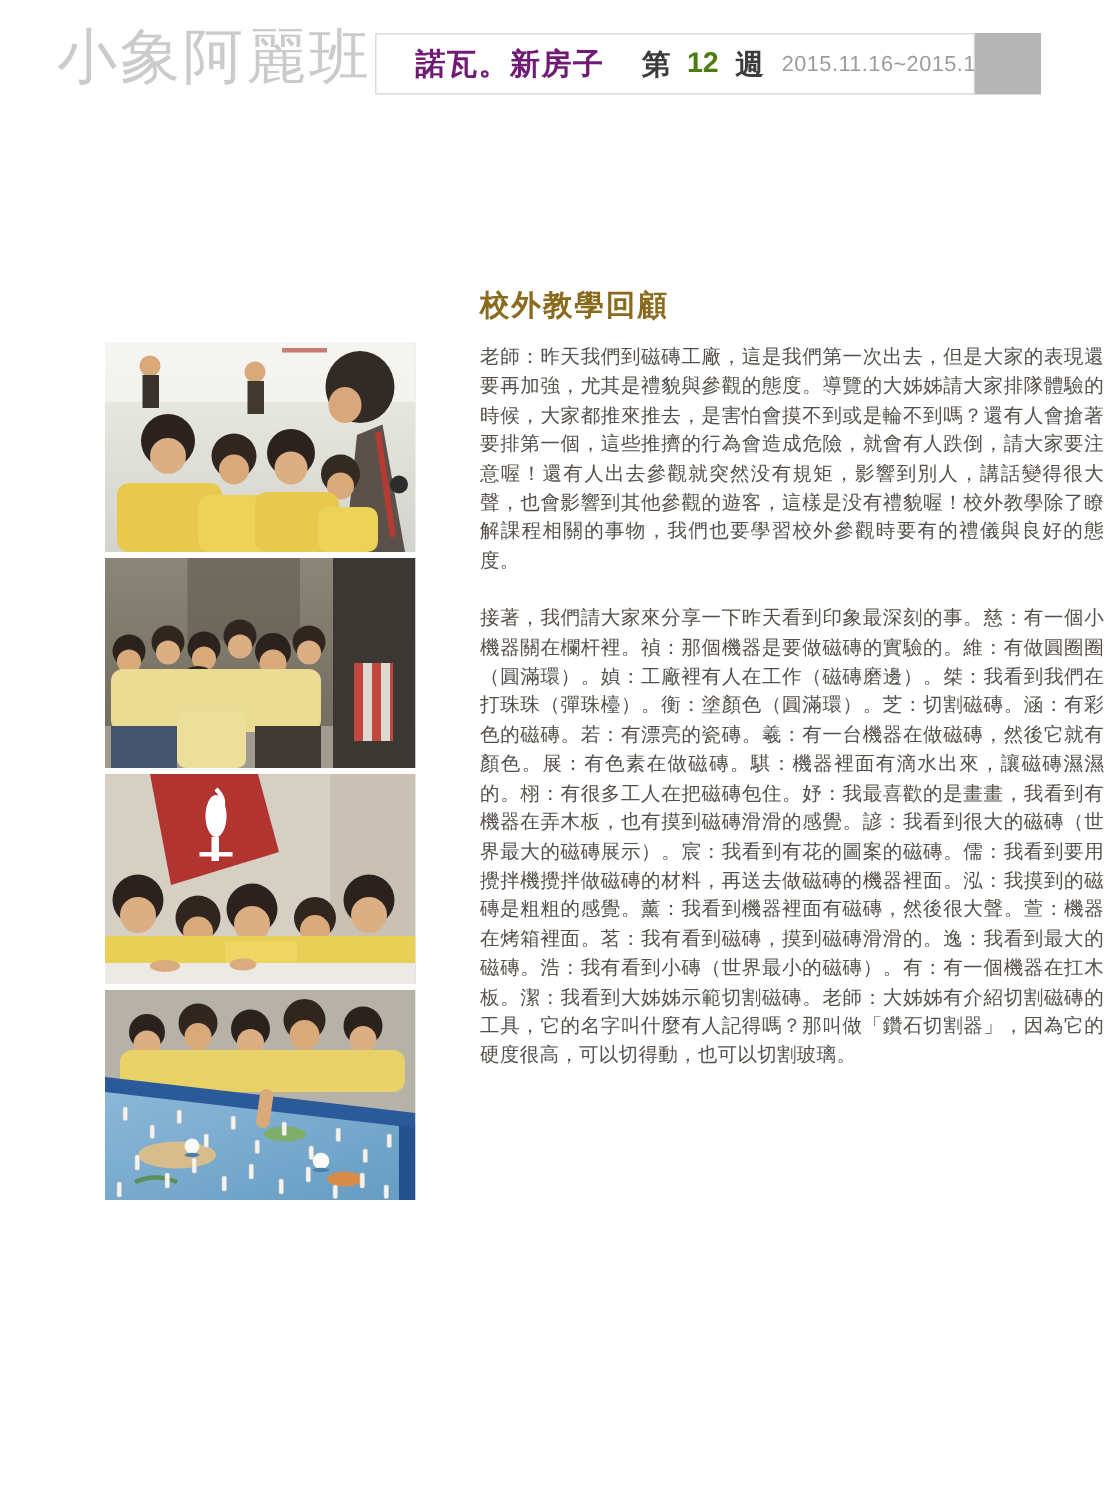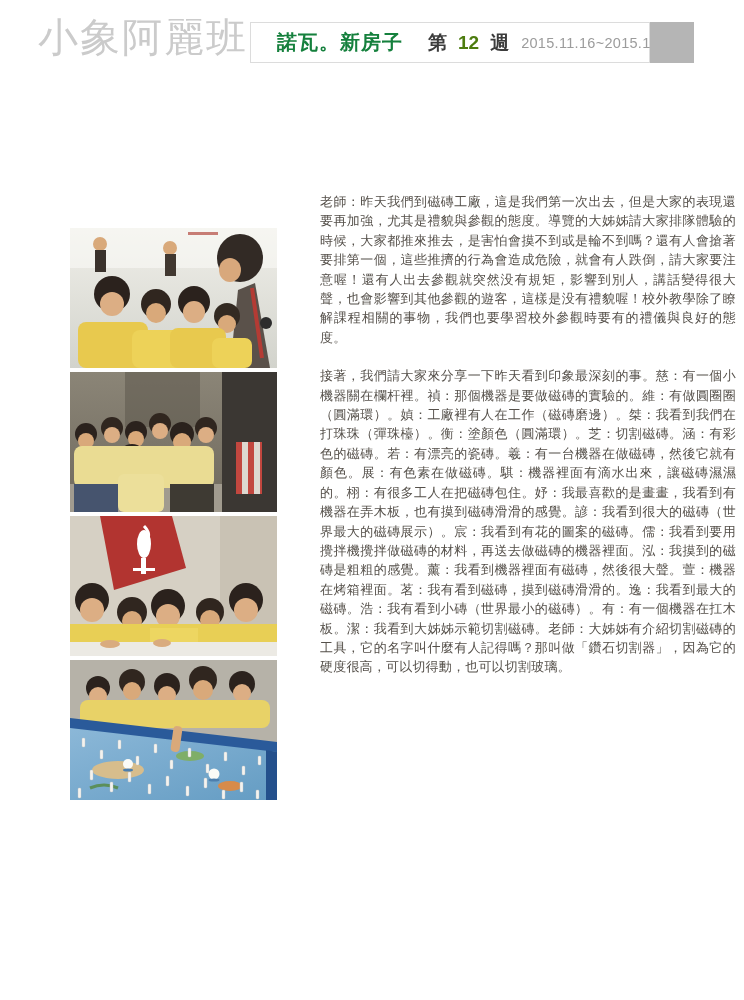--- a/index.html
+++ b/index.html
@@ -16,21 +16,21 @@
     font-size:40px; line-height:50px; letter-spacing:2px;
     color:#cbcbcb; font-weight:400; white-space:nowrap;
   }
   .header-box {
     position:absolute; left:250px; top:22px; width:400px; height:41px;
     background:#ffffff; border:1px solid #dcdcdc;
     display:flex; align-items:center; white-space:nowrap;
   }
   .school-name {
     margin-left:26px; font-size:20px; font-weight:bold;
-    color:#15803d; letter-spacing:1px;
+    color:#701a75; letter-spacing:1px;
   }
   .v-divider { width:1px; height:26px; background:#c9c9c9; margin:0 13px 0 12px; }
   .week-prefix, .week-suffix { font-size:19px; font-weight:bold; color:#3c3c3c; }
   .week-number { font-size:19px; font-weight:bold; color:#4d7c0f; margin:0 11px; }
   .week-suffix { margin-right:12px; }
   .date-range { font-size:14.5px; color:#9c9c9c; letter-spacing:0.3px; }
   .corner-square {
     position:absolute; left:650px; top:22px; width:44px; height:41px;
     background:#b5b5b5;
   }
@@ -257,19 +257,20 @@
 
         <circle cx="58" cy="104" r="5" fill="#fbfbf7"></circle>
           <ellipse cx="58" cy="110" rx="5" ry="1.5" fill="#4d7fae"></ellipse>
         <circle cx="144" cy="114" r="5.5" fill="#fbfbf7"></circle>
           <ellipse cx="144" cy="120" rx="5.5" ry="1.5" fill="#4d7fae"></ellipse>
       </svg>
     </figure>
   </aside>
 
   <main class="article">
+    <h2>校外教學回顧</h2>
     <p>老師：昨天我們到磁磚工廠，這是我們第一次出去，但是大家的表現還要再加強，尤其是禮貌與參觀的態度。導覽的大姊姊請大家排隊體驗的時候，大家都推來推去，是害怕會摸不到或是輪不到嗎？還有人會搶著要排第一個，這些推擠的行為會造成危險，就會有人跌倒，請大家要注意喔！還有人出去參觀就突然没有規矩，影響到別人，講話變得很大聲，也會影響到其他參觀的遊客，這樣是没有禮貌喔！校外教學除了瞭解課程相關的事物，我們也要學習校外參觀時要有的禮儀與良好的態度。</p>
     <p>接著，我們請大家來分享一下昨天看到印象最深刻的事。慈：有一個小機器關在欄杆裡。禎：那個機器是要做磁磚的實驗的。維：有做圓圈圈（圓滿環）。媜：工廠裡有人在工作（磁磚磨邊）。桀：我看到我們在打珠珠（彈珠檯）。衡：塗顏色（圓滿環）。芝：切割磁磚。涵：有彩色的磁磚。若：有漂亮的瓷磚。羲：有一台機器在做磁磚，然後它就有顏色。展：有色素在做磁磚。騏：機器裡面有滴水出來，讓磁磚濕濕的。栩：有很多工人在把磁磚包住。妤：我最喜歡的是畫畫，我看到有機器在弄木板，也有摸到磁磚滑滑的感覺。諺：我看到很大的磁磚（世界最大的磁磚展示）。宸：我看到有花的圖案的磁磚。儒：我看到要用攪拌機攪拌做磁磚的材料，再送去做磁磚的機器裡面。泓：我摸到的磁磚是粗粗的感覺。薰：我看到機器裡面有磁磚，然後很大聲。萱：機器在烤箱裡面。茗：我有看到磁磚，摸到磁磚滑滑的。逸：我看到最大的磁磚。浩：我有看到小磚（世界最小的磁磚）。有：有一個機器在扛木板。潔：我看到大姊姊示範切割磁磚。老師：大姊姊有介紹切割磁磚的工具，它的名字叫什麼有人記得嗎？那叫做「鑽石切割器」，因為它的硬度很高，可以切得動，也可以切割玻璃。</p>
   </main>
 
   <div class="page-number">50</div>
 
 </div>
 
 </body></html>

